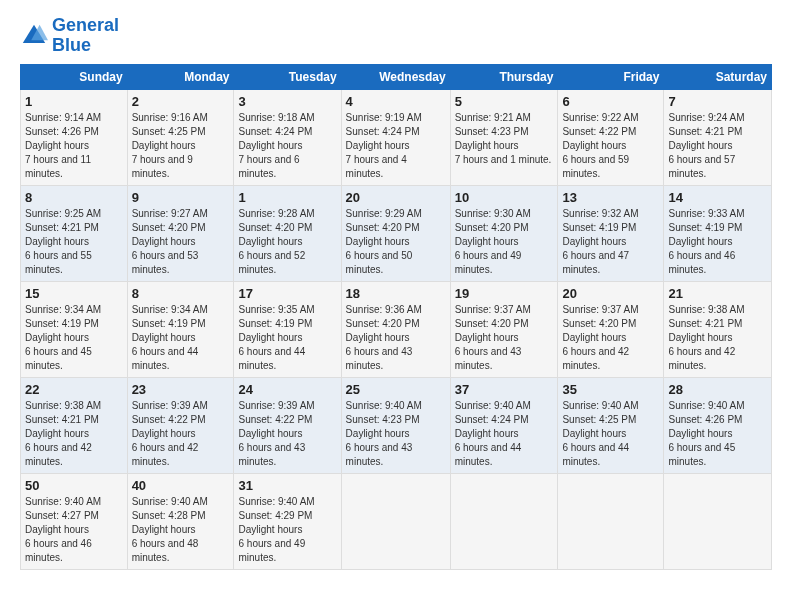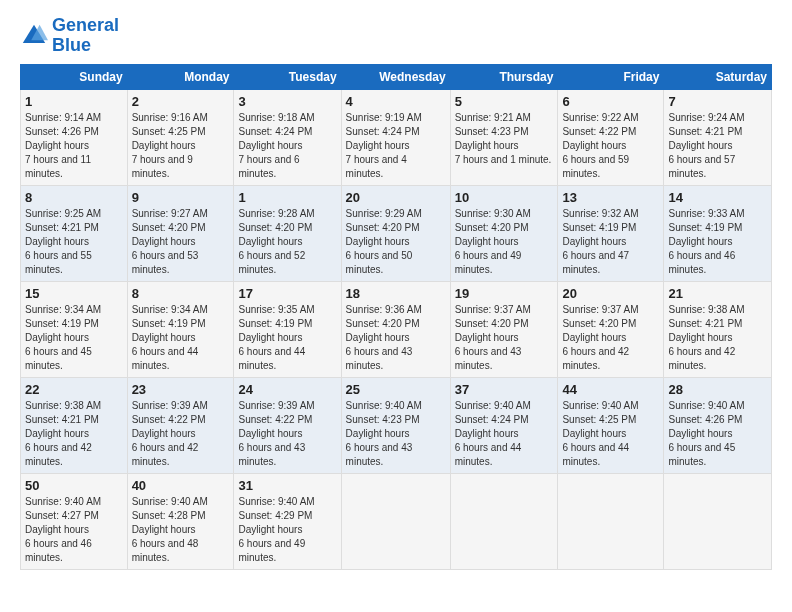--- a/index.html
+++ b/index.html
@@ -241,21 +241,21 @@
           </td>
           <td>
             <span class="day-num">25</span>
             <div class="day-detail">Sunrise: 9:40 AM<br>Sunset: 4:23 PM<br>Daylight hours<br>6 hours and 43 minutes.</div>
           </td>
           <td>
             <span class="day-num">37</span>
             <div class="day-detail">Sunrise: 9:40 AM<br>Sunset: 4:24 PM<br>Daylight hours<br>6 hours and 44 minutes.</div>
           </td>
           <td>
-            <span class="day-num">44</span>
+            <span class="day-num">35</span>
             <div class="day-detail">Sunrise: 9:40 AM<br>Sunset: 4:25 PM<br>Daylight hours<br>6 hours and 44 minutes.</div>
           </td>
           <td>
             <span class="day-num">28</span>
             <div class="day-detail">Sunrise: 9:40 AM<br>Sunset: 4:26 PM<br>Daylight hours<br>6 hours and 45 minutes.</div>
           </td>
         </tr>
         <tr>
           <td>
             <span class="day-num">50</span>

